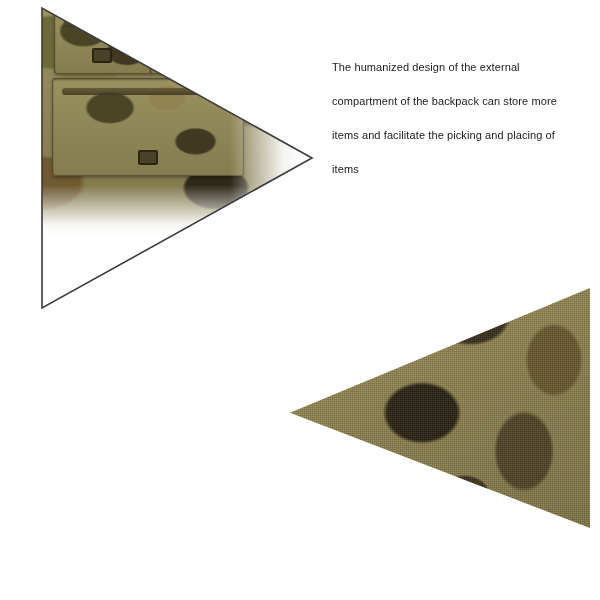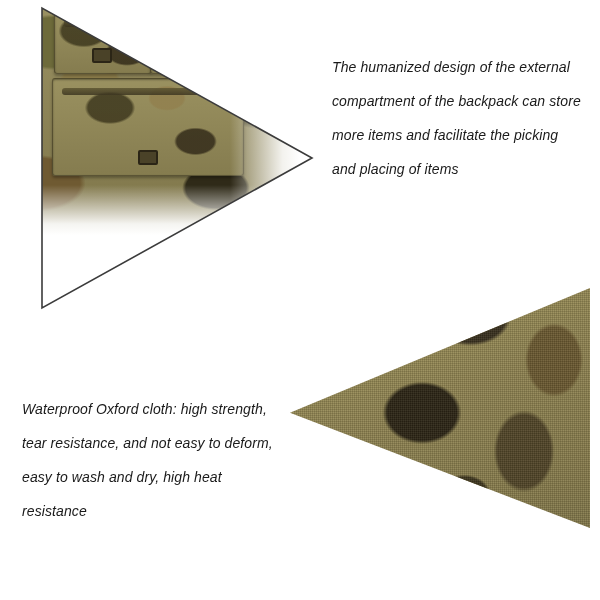--- a/index.html
+++ b/index.html
@@ -112,24 +112,23 @@
     background-image:
       repeating-linear-gradient(0deg, rgba(0,0,0,0.13) 0px, rgba(0,0,0,0.13) 1px, rgba(255,255,255,0.05) 1px, rgba(255,255,255,0.05) 2px),
       repeating-linear-gradient(90deg, rgba(0,0,0,0.13) 0px, rgba(0,0,0,0.13) 1px, rgba(255,255,255,0.05) 1px, rgba(255,255,255,0.05) 2px);
     opacity: 0.75;
   }
 
   
   .caption {
     position: absolute;
     color: #1a1a1a;
-    font-size: 14px;
+    font-size: 11px;
     line-height: 34px;
     letter-spacing: 0.1px;
-    font-style: italic;
   }
   .caption-top {
     left: 332px;
     top: 50px;
     width: 252px;
   }
   .caption-bottom {
     left: 22px;
     top: 392px;
     width: 262px;
@@ -170,15 +169,14 @@
     <polygon points="42,8 42,308 312,158" fill="none" stroke="#3b3b3b" stroke-width="1.6"></polygon>
   </svg>
 
   <div class="caption caption-top">The humanized design of the external compartment of the backpack can store more items and facilitate the picking and placing of items</div>
 
   <div class="photo-bottom">
     <div class="camo"></div>
     <div class="weave"></div>
   </div>
 
-  <div class="caption caption-bottom">Waterproof Oxford cloth: high strength, tear resistance, and not easy to deform, easy to wash and dry, high heat resistance</div>
 
 </div>
 
 </body></html>

